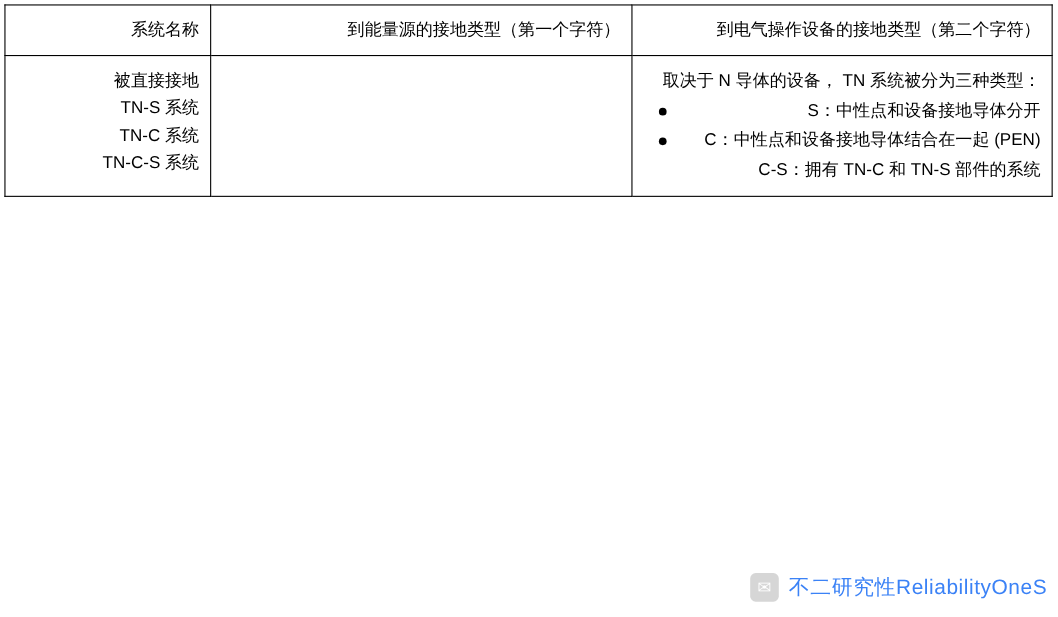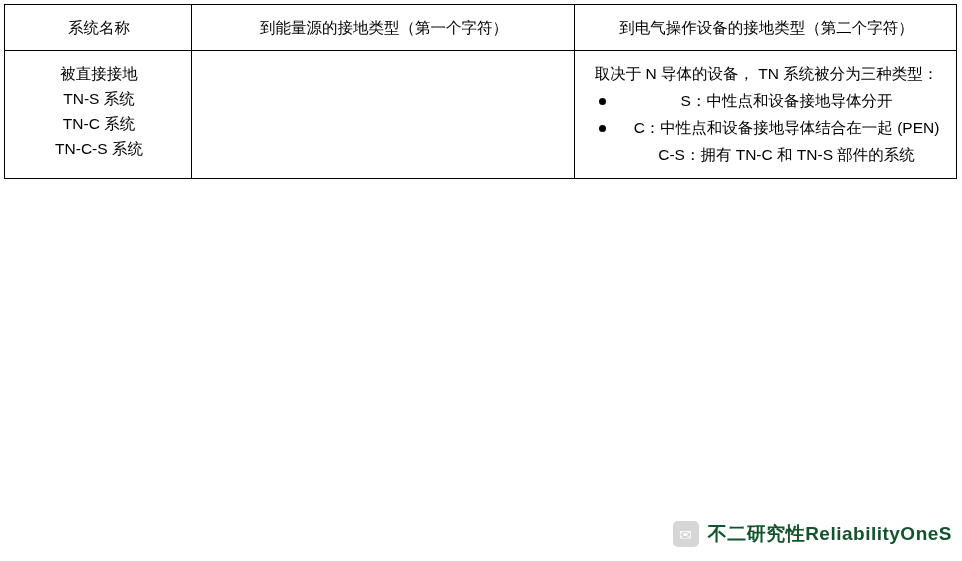--- a/index.html
+++ b/index.html
@@ -27,21 +27,21 @@
     width: 952px;
     margin: 4px 0 0 4px;
   }
   table.grounding-table td,
   table.grounding-table th {
     border: 1px solid #000000;
     vertical-align: top;
     padding: 10px 10px 10px 12px;
     font-size: 15.5px;
     line-height: 1.62;
-    text-align: center;
+    text-align: right;
     font-weight: normal;
   }
   col.c1 { width: 187px; }
   col.c2 { width: 383px; }
   col.c3 { width: 382px; }
 
   thead th {
     font-weight: bold;
     font-size: 15.5px;
     line-height: 1.6;
@@ -98,22 +98,21 @@
     justify-content: center;
     width: 26px;
     height: 26px;
     border-radius: 5px;
     background: #d6d6d6;
     color: #ffffff;
     font-size: 15px;
     line-height: 1;
   }
   .watermark .wm-text {
-    color: #14532d;
-    font-weight: bold;
+    color: #3b82f6;
   }
 </style>
 </head>
 <body>
 
 <div class="page">
 
   <table class="grounding-table">
     <colgroup>
       <col class="c1">

